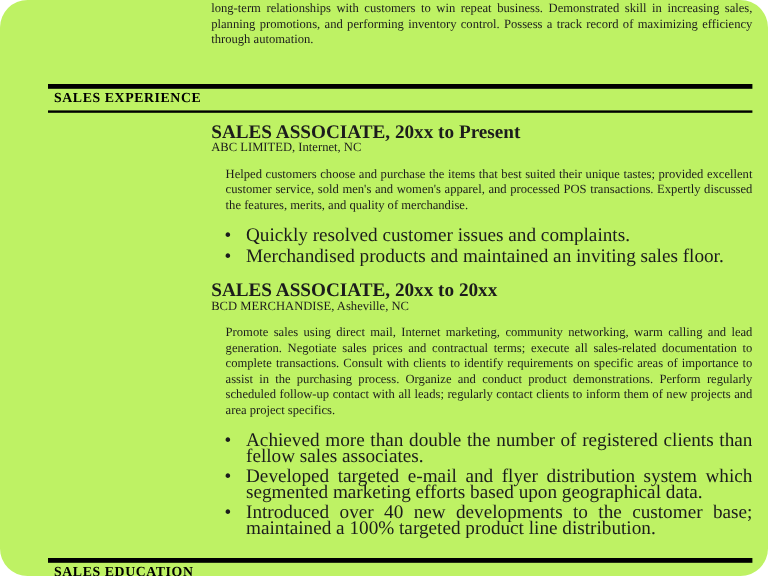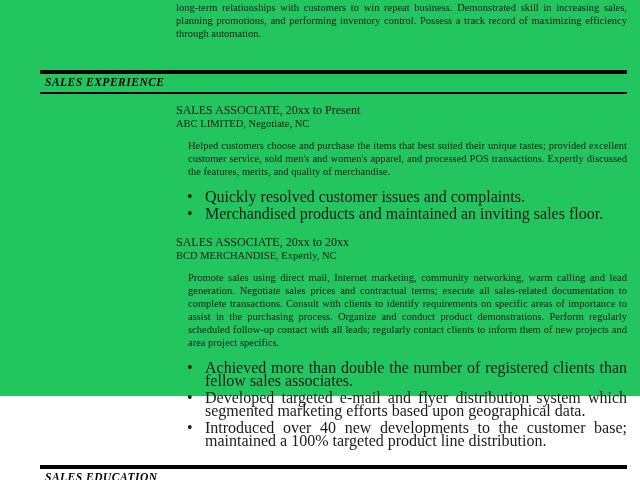--- a/index.html
+++ b/index.html
@@ -10,35 +10,35 @@
   body {
     width: 640px;
     height: 480px;
     overflow: hidden;
     font-family: "Liberation Serif", serif;
     color: #1c1c1c;
   }
   .page {
     position: relative;
     width: 640px;
-    height: 396px;
-    background: #22c55e;
+    height: 480px;
+    background: #bef264;
+    border-radius: 23px;
   }
   
   .intro {
     margin: 0 13px 0 176px;
     padding-top: 1px;
     font-size: 10.5px;
     line-height: 13px;
     text-align: justify;
   }
   
   .section-header {
     margin: 30px 13px 0 40px;
-    font-style: italic;
   }
   .section-header.edu {
     margin-top: 18px;
   }
   .bar-thick {
     height: 4px;
     background: #000;
   }
   .bar-thin {
     height: 2px;
@@ -55,23 +55,23 @@
   }
   
   .content {
     margin: 10px 13px 0 176px;
   }
   .job + .job {
     margin-top: 16px;
   }
   .job-title {
     margin: 0;
-    font-size: 12px;
+    font-size: 16px;
     line-height: 13px;
-    font-weight: normal;
+    font-weight: bold;
   }
   .job-company {
     font-size: 10.5px;
     line-height: 13px;
   }
   .job-summary {
     margin: 9px 0 0 12px;
     font-size: 10.5px;
     line-height: 13px;
     text-align: justify;
@@ -106,31 +106,31 @@
   <div class="section-header">
     <div class="bar-thick"></div>
     <h2 class="heading">SALES EXPERIENCE</h2>
     <div class="bar-thin"></div>
   </div>
 
   <section class="content">
 
     <div class="job">
       <h3 class="job-title">SALES ASSOCIATE, 20xx to Present</h3>
-      <div class="job-company">ABC LIMITED, Negotiate, NC</div>
+      <div class="job-company">ABC LIMITED, Internet, NC</div>
       <p class="job-summary">Helped customers choose and purchase the items that best suited their unique tastes; provided excellent customer service, sold men's and women's apparel, and processed POS transactions. Expertly discussed the features, merits, and quality of merchandise.</p>
       <ul class="bullets">
         <li>Quickly resolved customer issues and complaints.</li>
         <li>Merchandised products and maintained an inviting sales floor.</li>
       </ul>
     </div>
 
     <div class="job">
       <h3 class="job-title">SALES ASSOCIATE, 20xx to 20xx</h3>
-      <div class="job-company">BCD MERCHANDISE, Expertly, NC</div>
+      <div class="job-company">BCD MERCHANDISE, Asheville, NC</div>
       <p class="job-summary">Promote sales using direct mail, Internet marketing, community networking, warm calling and lead generation. Negotiate sales prices and contractual terms; execute all sales-related documentation to complete transactions. Consult with clients to identify requirements on specific areas of importance to assist in the purchasing process. Organize and conduct product demonstrations. Perform regularly scheduled follow-up contact with all leads; regularly contact clients to inform them of new projects and area project specifics.</p>
       <ul class="bullets">
         <li>Achieved more than double the number of registered clients than fellow sales associates.</li>
         <li>Developed targeted e-mail and flyer distribution system which segmented marketing efforts based upon geographical data.</li>
         <li>Introduced over 40 new developments to the customer base; maintained a 100% targeted product line distribution.</li>
       </ul>
     </div>
 
   </section>
 

